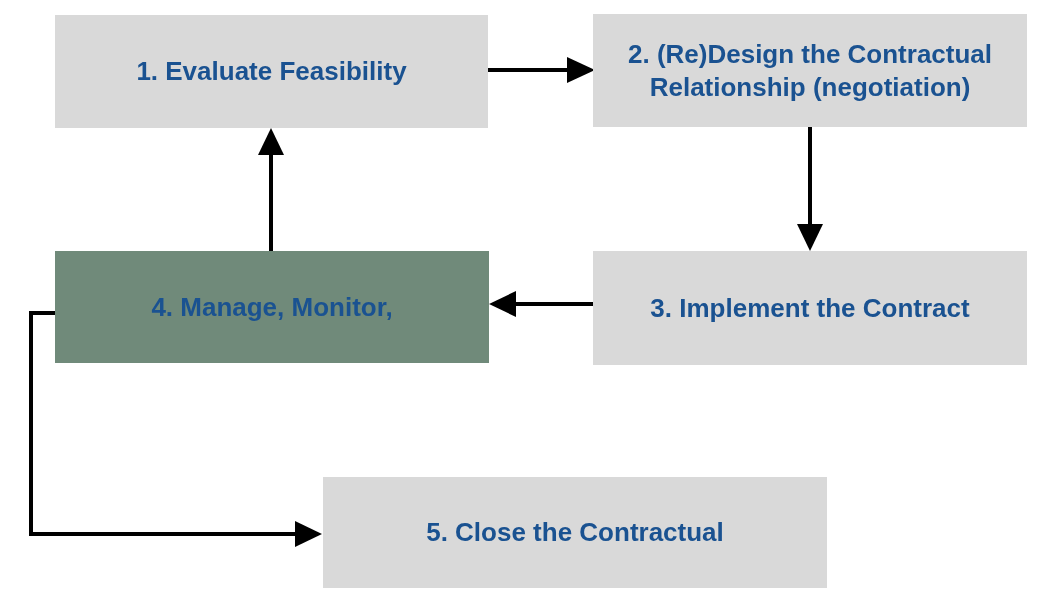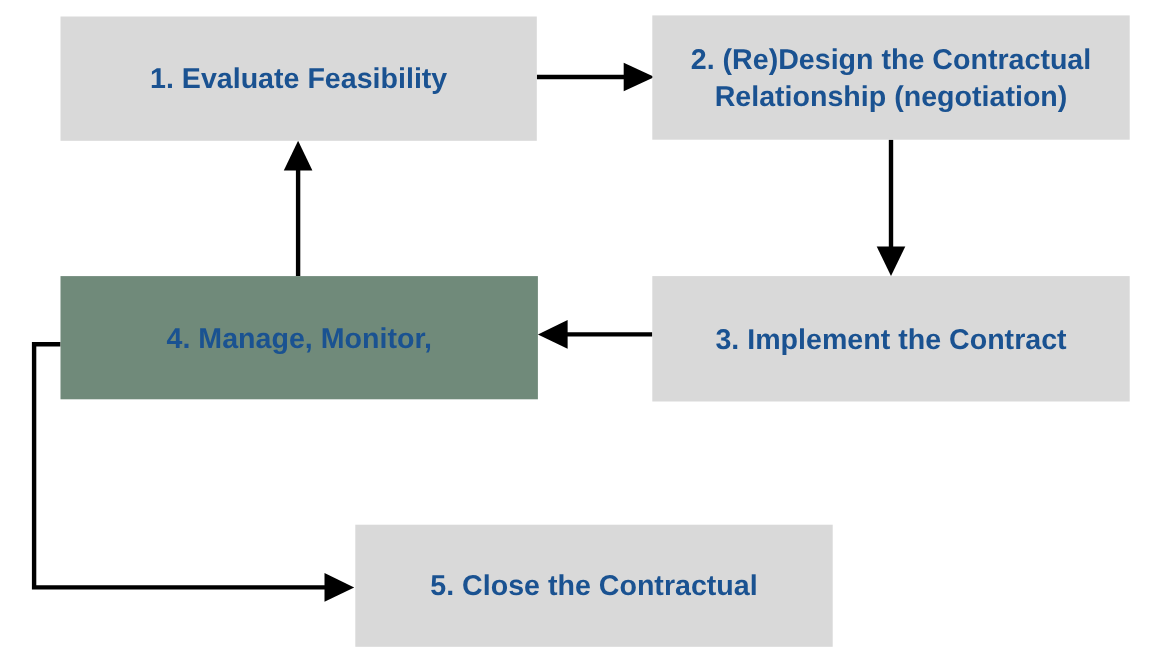--- a/index.html
+++ b/index.html
@@ -30,21 +30,21 @@
     color:var(--node-text);
     font-weight:bold;
     font-size:26px;line-height:1.25;
   }
   .node.green{background:var(--node-fill-green);}
   .node .line{display:block;}
   .n1{left:55px;top:15px;width:433px;height:113px;}
   .n2{left:593px;top:14px;width:434px;height:113px;}
   .n3{left:593px;top:251px;width:434px;height:114px;align-items:center;}
   .n4{left:55px;top:251px;width:434px;height:112px;}
-  .n5{left:323px;top:477px;width:434px;height:111px;}
+  .n5{left:323px;top:477px;width:504px;height:111px;}
 </style>
 </head>
 <body>
 
 <div class="canvas">
 
   <svg class="arrows" viewBox="0 0 1048 608" xmlns="http://www.w3.org/2000/svg">
     <g>
       <line class="shaft" x1="488" y1="70" x2="569" y2="70"></line>
       <polygon class="head" points="595,70 567,57 567,83"></polygon>

